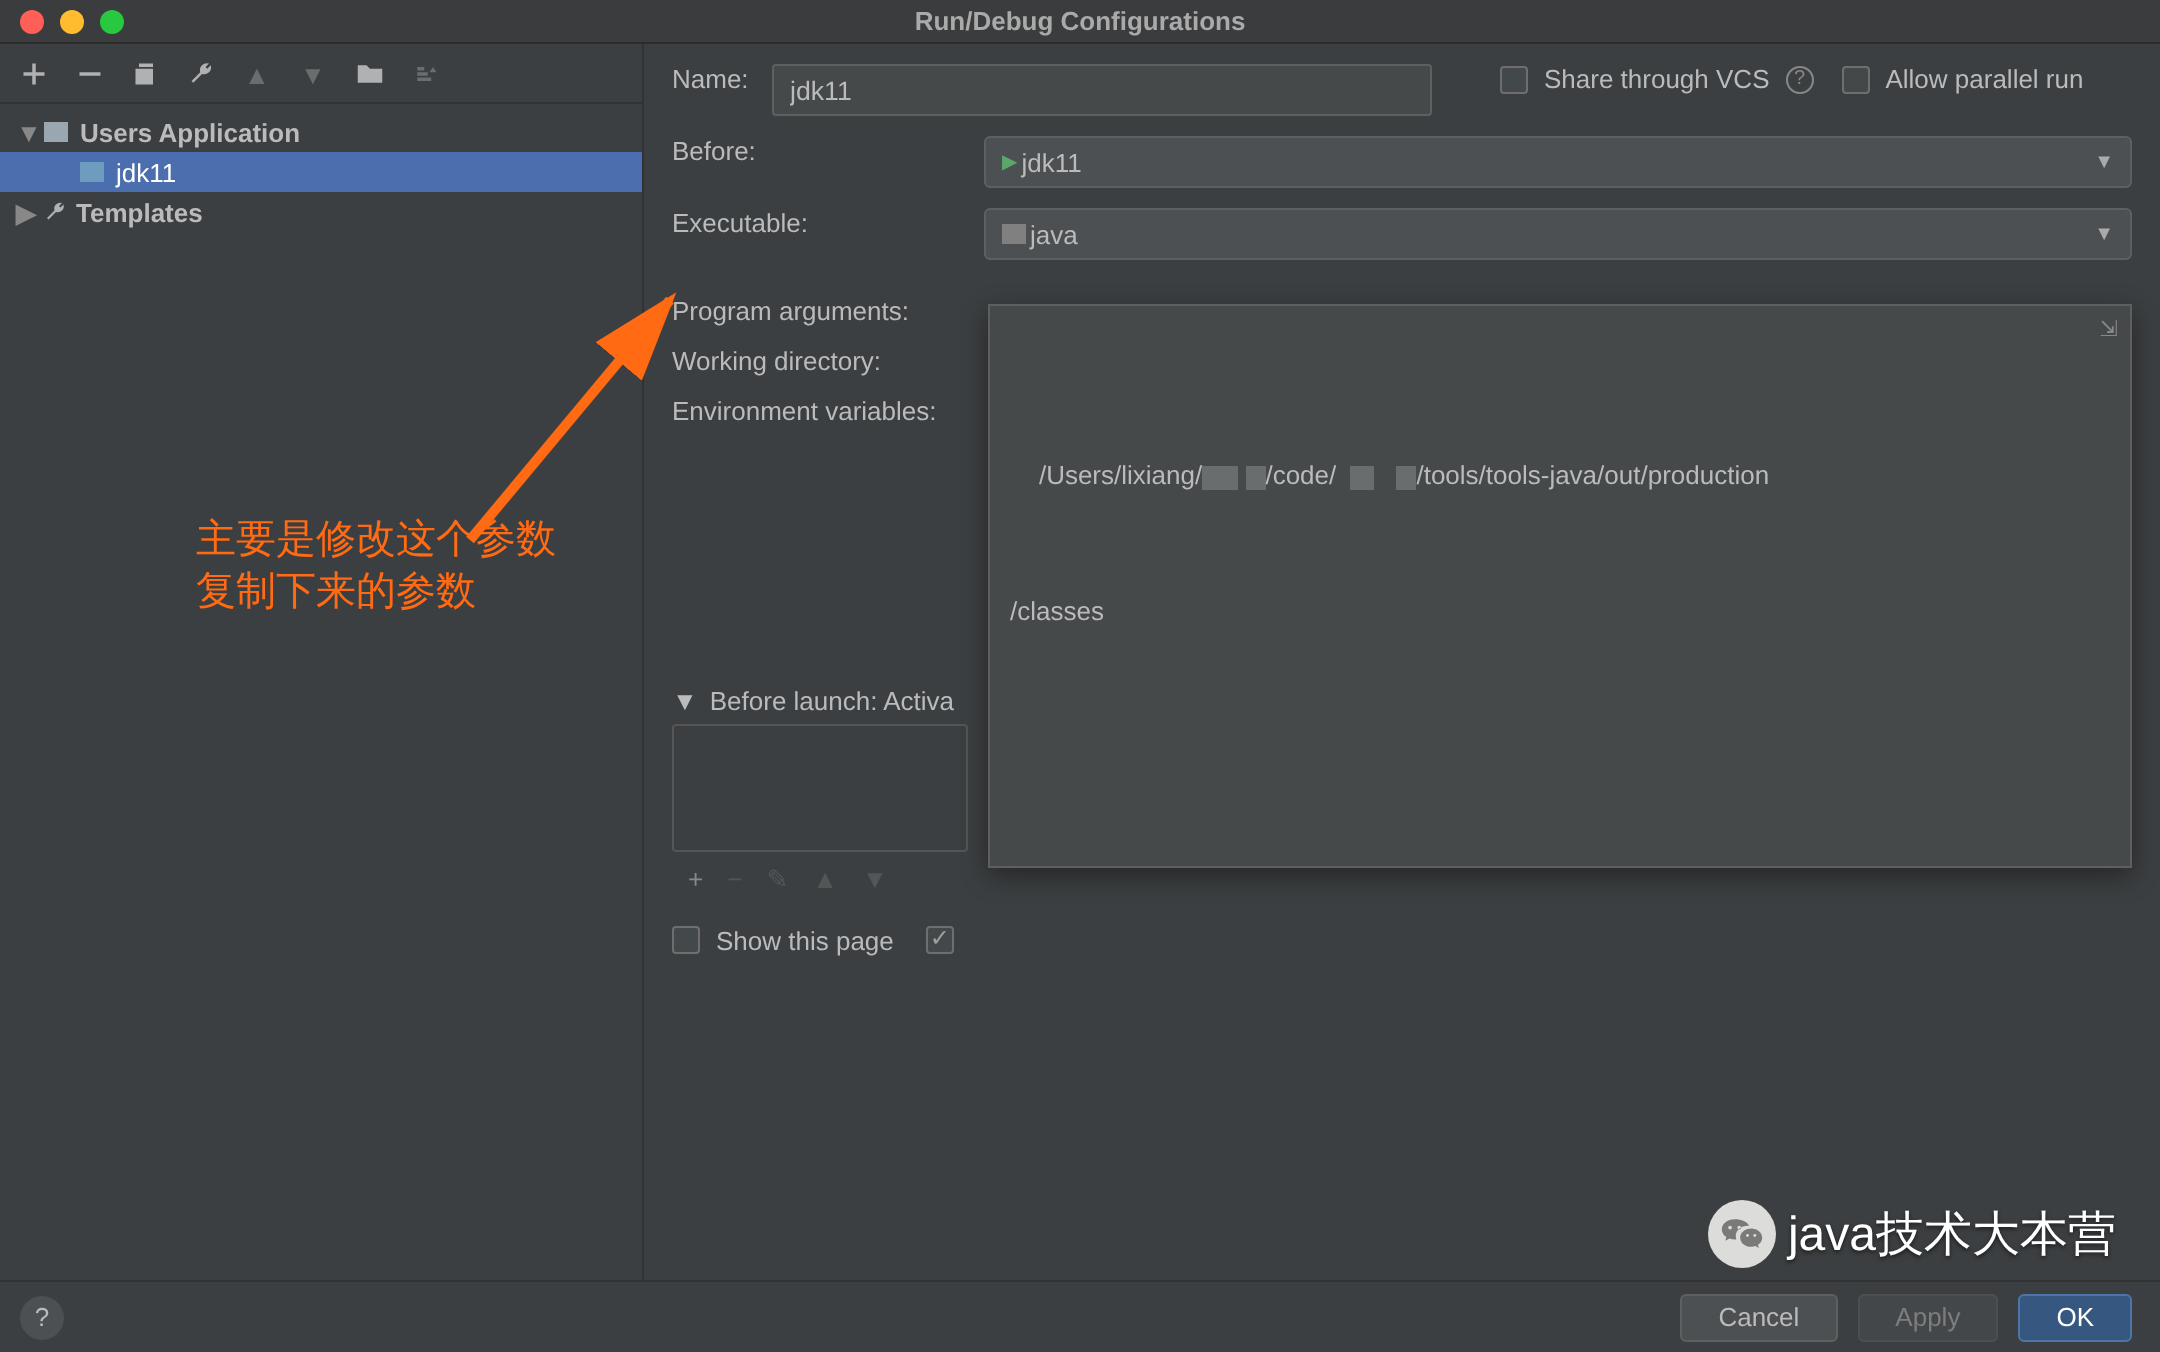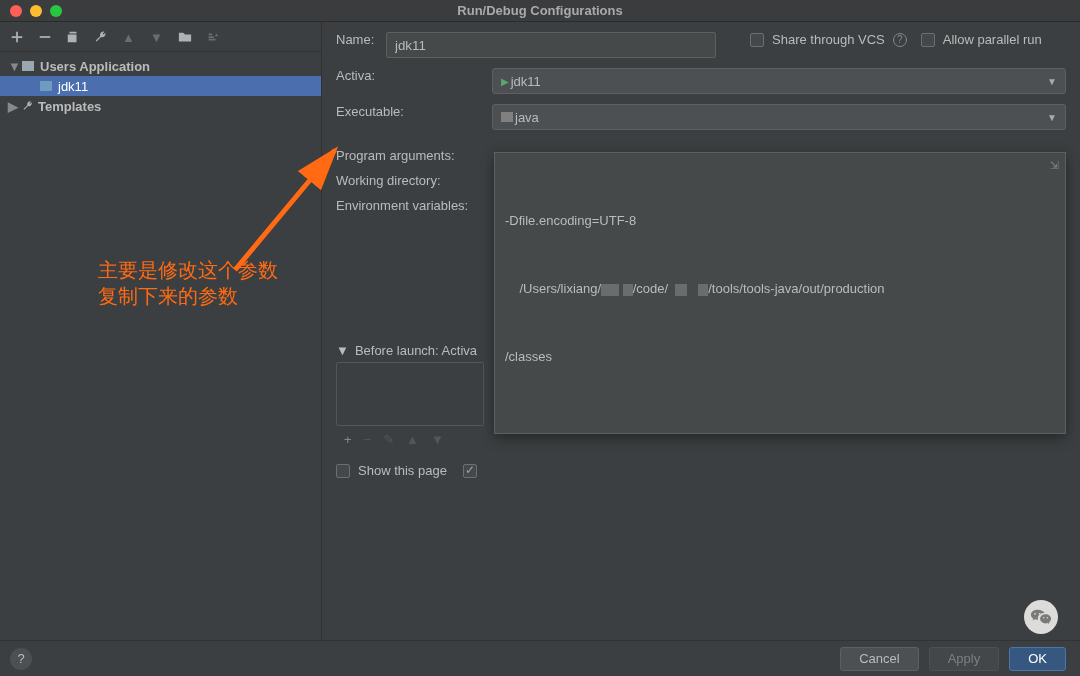--- a/index.html
+++ b/index.html
@@ -31,21 +31,21 @@
 .select { height: 26px; background: #4c5052; border: 1px solid #5e6060; border-radius: 3px; display: flex; align-items: center; padding: 0 8px; color: #bbb; position: relative; }
 .select .caret { position: absolute; right: 8px; color: #aaa; font-size: 10px; }
 .bigedit { position: absolute; left: 494px; top: 152px; width: 572px; height: 282px; background: #45494a; border: 1px solid #5e6060; color: #bbb; padding: 8px 10px; font-family: Menlo, monospace; font-size: 13px; line-height: 17px; white-space: pre-wrap; z-index: 20; box-shadow: 0 4px 12px rgba(0,0,0,0.4); }
 .expand-icon { position: absolute; right: 6px; top: 4px; color: #888; font-size: 11px; }
 .redact { display: inline-block; background: #6a6d6e; height: 12px; vertical-align: middle; }
 .before-launch { margin-top: 130px; }
 .bl-header { display: flex; align-items: center; gap: 6px; color: #bbb; margin-bottom: 4px; }
 .bl-box { width: 148px; height: 64px; background: #3c3f41; border: 1px solid #555; border-radius: 2px; }
 .bl-tools { display: flex; gap: 12px; padding: 6px 8px; color: #888; }
 .bl-tools .dim { opacity: 0.3; }
-.show-row { display: flex; align-items: flex-end; gap: 8px; margin-top: 10px; }
+.show-row { display: flex; align-items: flex-start; gap: 8px; margin-top: 10px; }
 .bottom { position: absolute; bottom: 0; left: 0; right: 0; height: 36px; background: #3c3f41; border-top: 1px solid #323232; display: flex; align-items: center; justify-content: flex-end; gap: 10px; padding: 0 14px; }
 .help { position: absolute; left: 10px; width: 22px; height: 22px; border-radius: 50%; background: #4c5052; color: #bbb; display: flex; align-items: center; justify-content: center; font-size: 13px; }
 .btn { height: 24px; padding: 0 18px; background: #4c5052; border: 1px solid #5e6060; color: #bbb; border-radius: 3px; font-size: 13px; cursor: pointer; }
 .btn.dim { opacity: 0.5; }
 .btn.primary { background: #365880; border-color: #4a76a8; color: #fff; }
 .annot { position: absolute; left: 98px; top: 257px; color: #ff6a13; font-size: 20px; font-weight: 500; line-height: 26px; z-index: 30; font-family: "PingFang SC", sans-serif; }
 .arrow-svg { position: absolute; left: 225px; top: 130px; z-index: 29; pointer-events: none; }
 .watermark { position: absolute; right: 22px; bottom: 42px; display: flex; align-items: center; gap: 6px; color: #fff; font-size: 24px; font-weight: 500; z-index: 40; text-shadow: 0 1px 2px rgba(0,0,0,0.6); }
 .wechat { width: 34px; height: 34px; border-radius: 50%; background: #dcdcda; display: flex; align-items: center; justify-content: center; }
 .q { width: 14px; height: 14px; border: 1px solid #888; border-radius: 50%; display: inline-flex; align-items: center; justify-content: center; font-size: 10px; color: #888; }
@@ -117,21 +117,21 @@
       <div class="checks">
         <div class="chk"></div>
         <span>Share through VCS</span>
         <span class="q">?</span>
         <div class="chk" style="margin-left:6px"></div>
         <span>Allow parallel run</span>
       </div>
     </div>
 
     <div class="row">
-      <div class="label">Activa:</div>
+      <div class="label">Before:</div>
       <div class="select field">
         <span class="icon-play">▶</span>
         <span>jdk11</span>
         <span class="caret">▼</span>
       </div>
     </div>
 
     <div class="row">
       <div class="label">Executable:</div>
       <div class="select field">
@@ -168,21 +168,20 @@
         <div class="chk"></div>
         <span>Show this page</span>
         <div class="chk checked" style="margin-left:8px"></div>
       </div>
     </div>
   </div>
 </div>
 
 <div class="bigedit">
   <span class="expand-icon">⇲</span>
-  <div><span>-Dfile.encoding=UTF-8</span></div>
   <div>
     <span>/Users/lixiang/</span><span class="redact" style="width:18px"></span><span>&nbsp;</span><span class="redact" style="width:10px"></span><span>/code/</span>&nbsp;&nbsp;<span class="redact" style="width:12px"></span>&nbsp;&nbsp;&nbsp;<span class="redact" style="width:10px"></span><span>/tools/tools-java/out/production</span>
   </div>
   <div><span>/classes</span></div>
 </div>
 
 <svg class="arrow-svg" width="130" height="150">
   <defs>
       <marker id="ah" markerWidth="10" markerHeight="10" refX="8" refY="3" orient="auto">
         <path d="M0,0 L0,6 L9,3 z" fill="#ff6a13"></path>
@@ -195,20 +194,21 @@
   <div>主要是修改这个参数</div>
   <div>复制下来的参数</div>
 </div>
 
 <div class="watermark">
   <div class="wechat">
     <svg width="22" height="22" viewBox="0 0 24 24" fill="#7a7a78">
         <path d="M8 4C4 4 1 6.5 1 9.5c0 1.7 1 3.2 2.5 4.2l-.6 2 2.3-1.2c.9.3 1.8.5 2.8.5.3 0 .6 0 .9-.1-.2-.6-.3-1.2-.3-1.9 0-3 2.9-5.5 6.4-5.5.3 0 .6 0 .9.1C15 5.4 11.8 4 8 4zm-2.5 3.5c.6 0 1 .4 1 1s-.4 1-1 1-1-.4-1-1 .4-1 1-1zm5 0c.6 0 1 .4 1 1s-.4 1-1 1-1-.4-1-1 .4-1 1-1zM17 9c-3.3 0-6 2.2-6 5s2.7 5 6 5c.8 0 1.6-.1 2.3-.4l1.9 1-.5-1.7c1.4-.9 2.3-2.2 2.3-3.9 0-2.8-2.7-5-6-5zm-2 3c.4 0 .8.3.8.8s-.4.8-.8.8-.8-.3-.8-.8.4-.8.8-.8zm4 0c.4 0 .8.3.8.8s-.4.8-.8.8-.8-.3-.8-.8.4-.8.8-.8z"></path>
       </svg>
   </div>
+  <span>java技术大本营</span>
 </div>
 
 <div class="bottom">
   <div class="help">?</div>
   <button class="btn">Cancel</button>
   <button class="btn dim">Apply</button>
   <button class="btn primary">OK</button>
 </div>
 
 </body></html>

